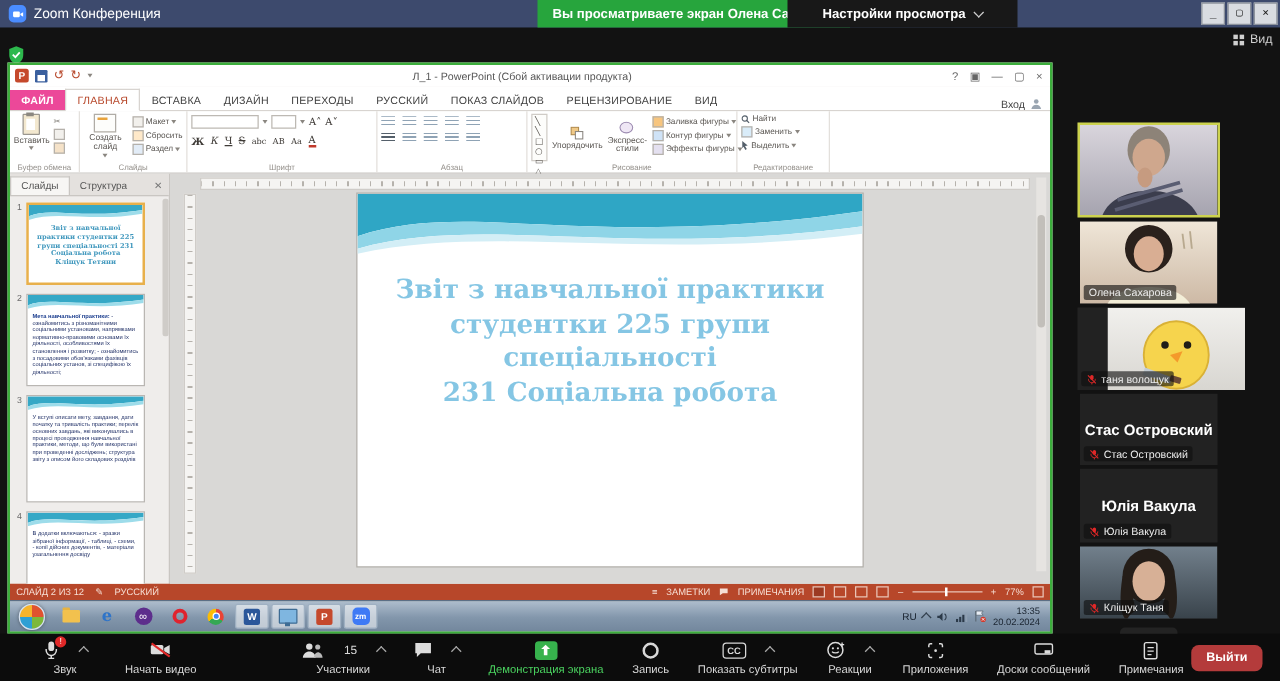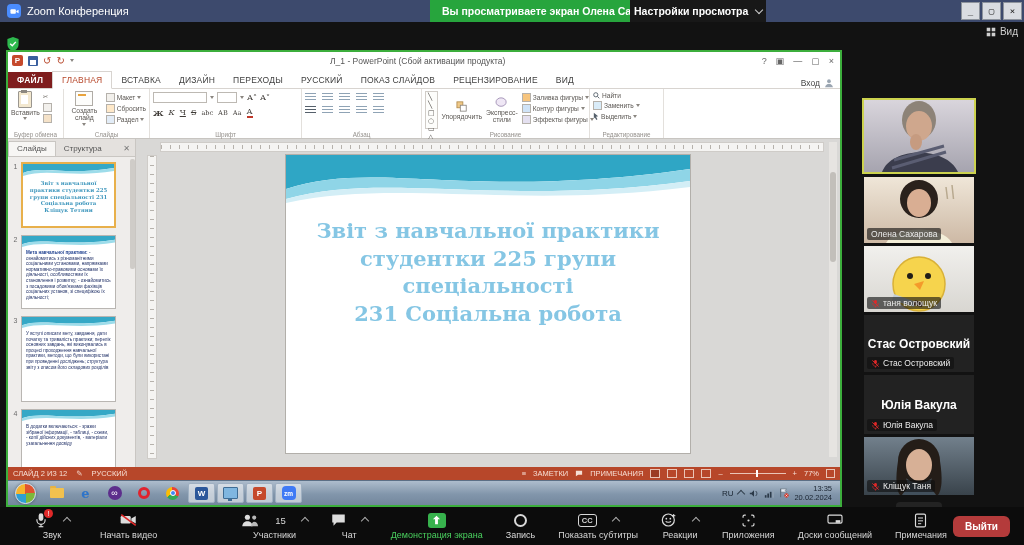--- a/index.html
+++ b/index.html
@@ -4,21 +4,21 @@
 <style>
   html,body{margin:0;padding:0;}
   body{width:1024px;height:545px;background:#0d0d0d;font-family:"Liberation Sans",sans-serif;overflow:hidden;position:relative;}
   svg{display:block;}
 
   
   #ztb{position:absolute;left:0;top:0;width:1024px;height:22px;background:#3d4a6d;display:flex;align-items:center;color:#fff;z-index:30;}
   .zlogo{width:14px;height:14px;border-radius:4px;background:#4a8cff;margin:0 6px 0 7px;display:flex;align-items:center;justify-content:center;}
   #ztb .ttl{font-size:11px;font-weight:normal;}
   .banner{position:absolute;left:430px;top:0;height:22px;background:#27a53d;color:#fff;font-size:10.5px;font-weight:bold;display:flex;align-items:center;padding:0 12px;}
-  .vs-pill{position:absolute;left:630px;top:0;height:22px;background:#181818;color:#fff;font-size:10.5px;font-weight:bold;display:flex;align-items:center;gap:8px;padding:0 4px;}
+  .vs-pill{position:absolute;left:630px;top:0;height:22px;background:#181818;color:#fff;font-size:10.5px;font-weight:bold;display:flex;align-items:center;gap:8px;padding:0 28px;}
   .chev-d{width:5px;height:5px;border-right:1.5px solid #cfcfcf;border-bottom:1.5px solid #cfcfcf;transform:rotate(45deg);margin-top:-2px;}
   .chev-u{width:5px;height:5px;border-right:1.5px solid #aaa;border-bottom:1.5px solid #aaa;transform:rotate(-135deg);margin-bottom:-2px;}
   .winctl{position:absolute;right:2px;top:2px;display:flex;gap:2px;}
   .wbtn{width:17px;height:16px;background:#d9dce1;border:1px solid #8d939c;color:#1c1c1c;font-size:9px;display:flex;align-items:center;justify-content:center;font-family:"DejaVu Sans Mono",monospace;}
 
   
   #backdrop{position:absolute;left:0;top:22px;width:1024px;height:485px;background:#121212;}
   #shield{position:absolute;left:6px;top:36px;}
   #view-btn{position:absolute;right:6px;top:26px;display:flex;align-items:center;gap:4px;color:#cfcfcf;font-size:10px;}
 
@@ -27,21 +27,21 @@
   .ppt-titlebar{height:17px;background:#fff;display:flex;align-items:center;font-size:8.5px;color:#555;flex:0 0 auto;}
   .qat{display:flex;align-items:center;gap:5px;padding-left:4px;}
   .qat .pp-ic{width:11px;height:11px;background:#c5492c;color:#fff;font-size:8px;font-weight:bold;display:flex;align-items:center;justify-content:center;border-radius:2px;}
   .qat .save-ic{width:10px;height:10px;background:#3a5f9e;border-radius:1px;position:relative;}
   .qat .save-ic:after{content:"";position:absolute;left:2px;top:4px;width:6px;height:5px;background:#fff;}
   .qat .g{color:#b7472a;font-size:10px;line-height:1;}
   .ppt-title{flex:1;text-align:center;color:#555;}
   .ppt-ctl{display:flex;align-items:center;gap:9px;padding-right:6px;color:#666;font-size:9px;}
   .ppt-tabs{height:19px;background:#fff;display:flex;align-items:flex-end;font-size:8.5px;color:#404040;flex:0 0 auto;border-bottom:1px solid #d8d4d0;}
   .ptab{padding:3px 9px 3px;letter-spacing:.2px;}
-  .ptab.file{background:#7f1d1d;color:#fff;font-weight:bold;text-align:center;}
+  .ptab.file{background:#ec4899;color:#fff;font-weight:bold;text-align:center;}
   .ptab.active{background:#fff;color:#b7472a;border:1px solid #d8d4d0;border-bottom:1px solid #fff;margin-bottom:-1px;}
   .tabs-right{margin-left:auto;display:flex;align-items:center;gap:4px;padding-right:6px;color:#444;}
 
   .ribbon{height:49px;background:#fff;display:flex;flex:0 0 auto;border-bottom:1px solid #c8c5c1;font-size:7px;color:#5a5652;}
   .rgroup{position:relative;border-right:1px solid #e3e0dc;padding:2px 3px 9px;box-sizing:border-box;}
   .glabel{position:absolute;bottom:0;left:0;right:0;text-align:center;font-size:6.3px;color:#94908b;}
   .bigbtn{display:flex;flex-direction:column;align-items:center;gap:1px;font-size:6.8px;color:#5a5652;}
   .clip{width:12px;height:15px;border:1px solid #9a968f;background:#f3e8cf;border-radius:1px;position:relative;}
   .clip:before{content:"";position:absolute;left:2px;top:-2px;width:6px;height:3px;background:#8b8780;}
   .clip:after{content:"";position:absolute;left:2px;top:3px;width:7px;height:9px;background:#fff;}
@@ -545,21 +545,21 @@
       <path d="M36 22 a19 19 0 1 0 38 0 a19 19 0 1 0 -38 0" fill="#2a211c"></path>
       <ellipse cx="55" cy="26" rx="12" ry="14" fill="#d9ae93"></ellipse>
       <path d="M22 66 C32 48 78 48 88 66 Z" fill="#f3eed8"></path>
       <path d="M82 10 l1.5 12 M88 8 l1.5 14" stroke="#b8a98f" stroke-width="1.5"></path>
     </svg>
     <span class="plabel">
         <span>Олена Сахарова</span>
       </span>
   </div>
 
-  <div class="tile" style="height:66px;">
+  <div class="tile" style="height:66px;padding-left:24px;">
     <svg width="110" height="66" viewBox="0 0 110 66" preserveAspectRatio="none">
       <defs>
           <linearGradient id="g3" x1="0" y1="0" x2="0" y2="1">
             <stop offset="0" stop-color="#f1f0ed"></stop>
             <stop offset="1" stop-color="#d8d6d1"></stop>
           </linearGradient>
         </defs>
       <rect width="110" height="66" fill="url(#g3)"></rect>
       <ellipse cx="55" cy="38" rx="26" ry="27" fill="#f6d44d" stroke="#d9b136" stroke-width="1.5"></ellipse>
       <circle cx="46" cy="30" r="3" fill="#201d18"></circle>

